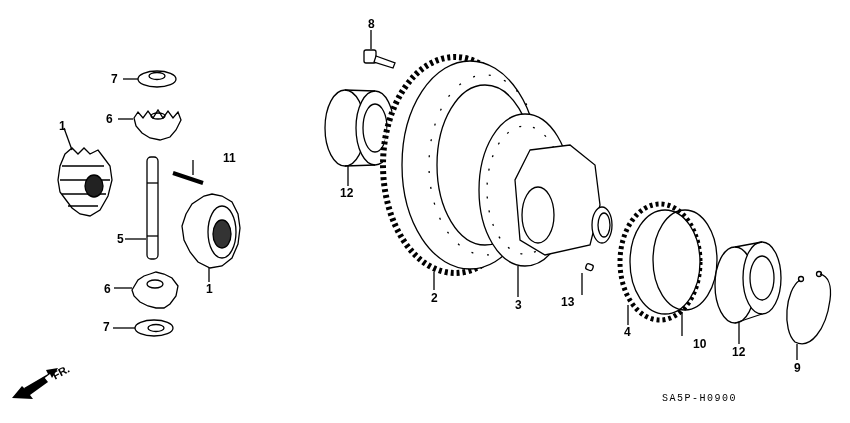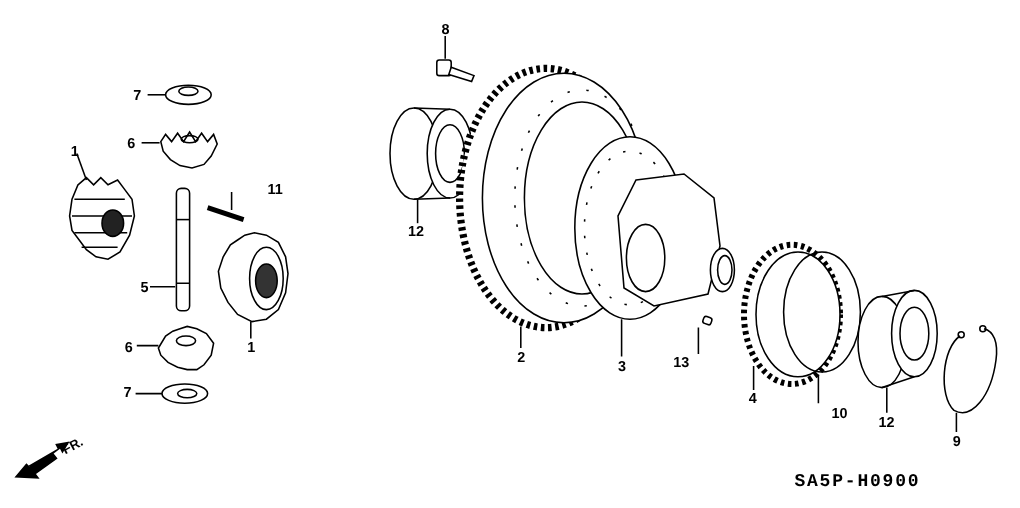--- a/index.html
+++ b/index.html
@@ -1,19 +1,19 @@
 <!DOCTYPE html>
 <html><head>
 <meta charset="utf-8">
 <style>
   html, body { margin: 0; padding: 0; background: #ffffff; }
   body { width: 850px; height: 423px; position: relative; overflow: hidden; font-family: "Liberation Sans", sans-serif; }
   #diagram { position: absolute; left: 0; top: 0; width: 850px; height: 423px; }
   .callout { position: absolute; font-family: "Liberation Sans", sans-serif; font-size: 12px; font-weight: bold; color: #000; line-height: 1; }
-  .code { position: absolute; font-family: "Liberation Mono", monospace; font-size: 15px; letter-spacing: 1.5px; color: #000; font-weight: bold; }
+  .code { position: absolute; font-family: "Liberation Mono", monospace; font-size: 10px; letter-spacing: 1.5px; color: #000; }
   .fr { position: absolute; font-family: "Liberation Sans", sans-serif; font-weight: bold; font-size: 11px; transform: rotate(-28deg); }
 </style>
 </head>
 <body>
 
 <div id="diagram">
   <svg width="850" height="423" viewBox="0 0 850 423" xmlns="http://www.w3.org/2000/svg" fill="none" stroke="#000" stroke-width="1.3">
 
     <g>
       <ellipse cx="157" cy="79" rx="19" ry="8" fill="#fff"></ellipse>

